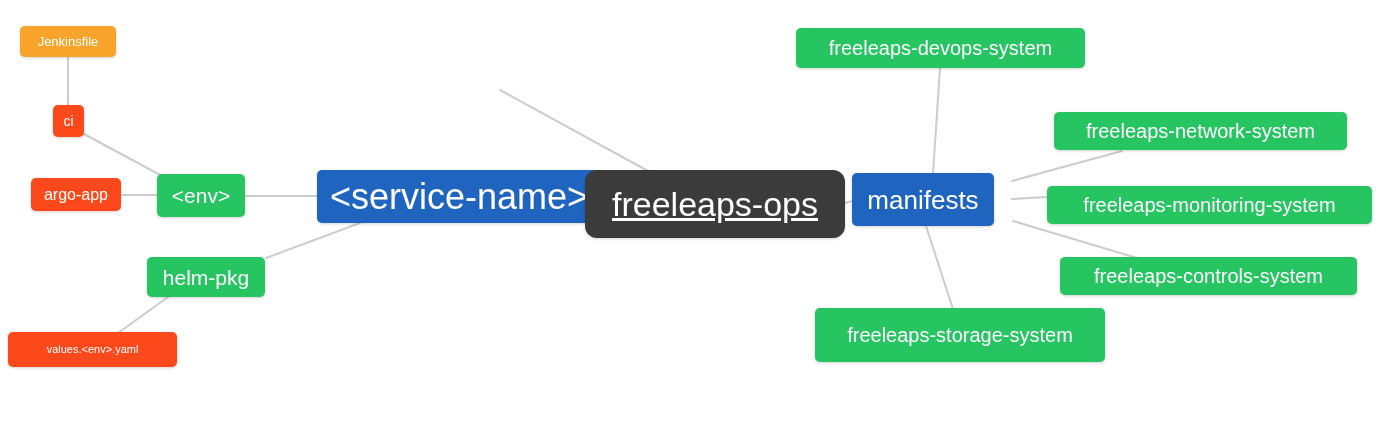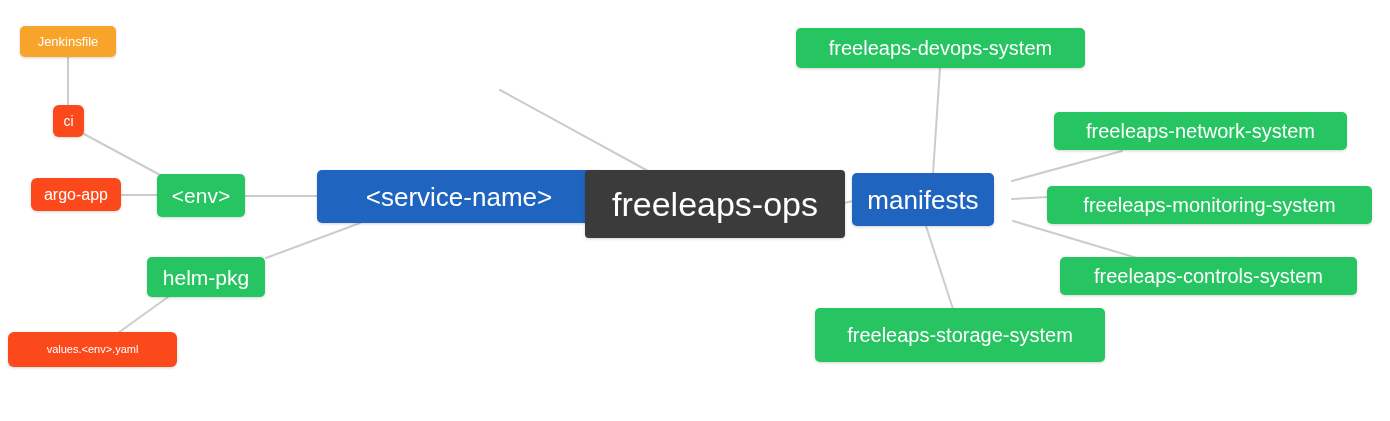--- a/index.html
+++ b/index.html
@@ -18,23 +18,23 @@
     box-sizing:border-box;
     color:#fff;
     border-radius:5px;
     white-space:nowrap;
     box-shadow:0 1px 3px rgba(0,0,0,.18);
     cursor:pointer;
     line-height:1;
   }
   .node--blue{background:var(--c-blue,#1f65c0);}
   .node--green{background:var(--c-green,#27c462);}
-  .node--red{background:var(--c-red,#fb491c);border-radius:6px;}
+  .node--red{background:var(--c-red,#fb491c);}
   .node--orange{background:var(--c-orange,#f8a42a);}
-  .node--dark{background:var(--c-dark,#3b3b3b);border-radius:4px;}
+  .node--dark{background:var(--c-dark,#3b3b3b);border-radius:12px;text-decoration:underline;}
 </style>
 </head>
 <body>
 
 <div id="stage">
 
   <svg id="edges" viewBox="0 0 1390 421">
     <line x1="68" y1="57" x2="68" y2="106"></line>
     <line x1="84" y1="134" x2="162" y2="176"></line>
     <line x1="121" y1="195" x2="158" y2="195"></line>
@@ -57,21 +57,21 @@
 
   <div class="node node--red" style="left:31px;top:178px;width:90px;height:33px;font-size:16px;">argo-app</div>
 
   <div class="node node--green" style="left:157px;top:174px;width:88px;height:43px;font-size:21px;">&lt;env&gt;</div>
 
   <div class="node node--green" style="left:147px;top:257px;width:118px;height:40px;font-size:21px;">helm-pkg</div>
 
   <div class="node node--red" style="left:8px;top:332px;width:169px;height:35px;font-size:11px;">values.&lt;env&gt;.yaml</div>
 
 
-  <div class="node node--blue" style="left:317px;top:170px;width:284px;height:53px;font-size:26px;">&lt;service-name&gt;</div>
+  <div class="node node--blue" style="left:317px;top:170px;width:284px;height:53px;font-size:36px;">&lt;service-name&gt;</div>
 
   <div class="node node--dark" style="left:585px;top:170px;width:260px;height:68px;font-size:34px;">freeleaps-ops</div>
 
   <div class="node node--blue" style="left:852px;top:173px;width:142px;height:53px;font-size:26px;">manifests</div>
 
   <div class="node node--green" style="left:796px;top:28px;width:289px;height:40px;font-size:20px;">freeleaps-devops-system</div>
 
   <div class="node node--green" style="left:1054px;top:112px;width:293px;height:38px;font-size:20px;text-align:right;">freeleaps-network-system</div>
 
   <div class="node node--green" style="left:1047px;top:186px;width:325px;height:38px;font-size:20px;">freeleaps-monitoring-system</div>

